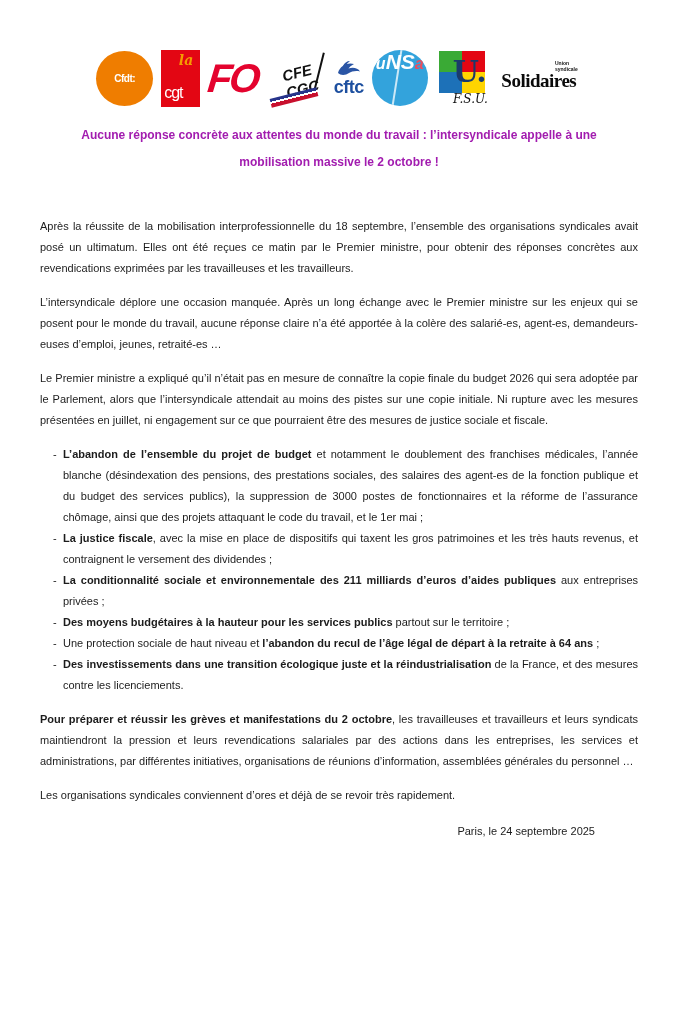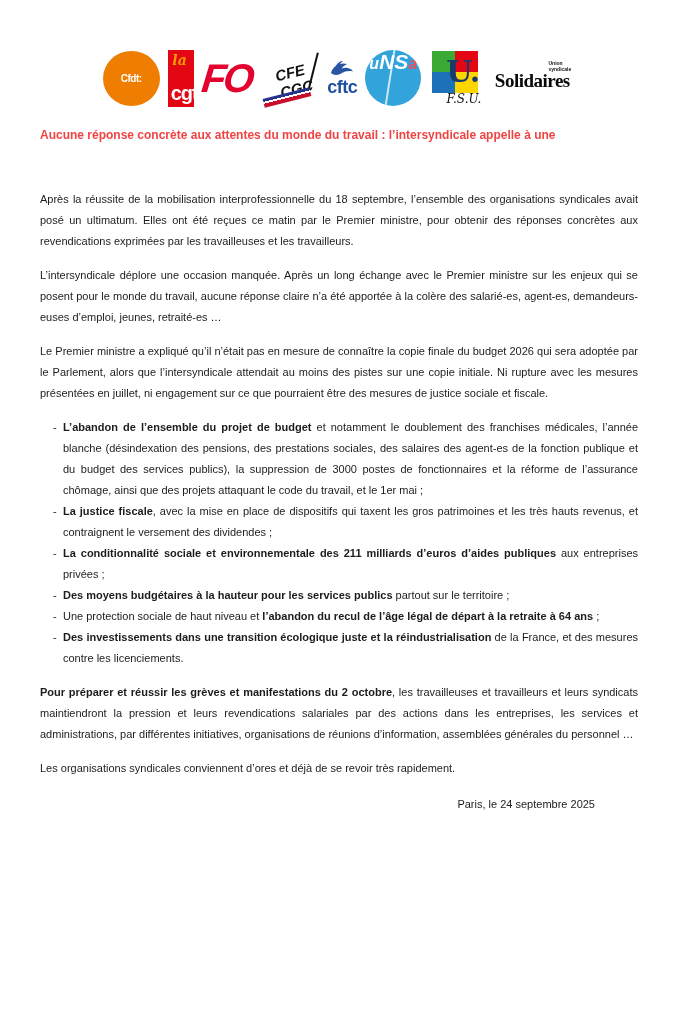--- a/index.html
+++ b/index.html
@@ -15,24 +15,24 @@
     color:var(--ink);
   }
   .page{width:678px;height:1018px;padding:48px 40px 0 40px;background:#fff;}
 
   
   .logos{display:flex;align-items:center;justify-content:center;gap:8px;height:60px;margin-bottom:14px;}
   .logo{flex:0 0 auto;display:flex;flex-direction:column;align-items:center;justify-content:center;}
   .cfdt-badge{width:57px;height:55px;border-radius:50%;background:var(--cfdt-orange);
     display:flex;align-items:center;justify-content:center;}
   .cfdt-badge span{color:#fff;font-weight:900;font-size:10px;letter-spacing:-0.5px;}
-  .cgt-badge{width:26px;height:57px;background:var(--cgt-red);position:relative;}
+  .cgt-badge{width:39px;height:57px;background:var(--cgt-red);position:relative;}
   .cgt-la{position:absolute;top:3px;right:7px;font-family:"DejaVu Serif",serif;font-style:italic;
     font-weight:bold;color:#f59c00;font-size:14px;line-height:14px;}
-  .cgt-word{position:absolute;bottom:4px;left:3px;color:#fff;font-weight:700;font-size:20px;
+  .cgt-word{position:absolute;bottom:4px;left:3px;color:#fff;font-weight:400;font-size:16px;
     letter-spacing:-1px;line-height:20px;}
   .fo-word{color:var(--fo-red);font-weight:900;font-style:italic;font-size:40px;line-height:40px;
     letter-spacing:-3px;transform:skewX(-6deg);}
   .cfecgc{width:60px;height:60px;position:relative;}
   .cfecgc .l1,.cfecgc .l2{font-weight:900;font-style:italic;font-size:15px;line-height:14px;
     color:#111;transform:rotate(-14deg);display:block;}
   .cfecgc .l1{margin:6px 0 0 2px;}
   .cfecgc .l2{margin:2px 0 0 14px;}
   .cfecgc .stripe{position:absolute;left:4px;bottom:6px;width:48px;height:9px;transform:rotate(-14deg);
     background:linear-gradient(to bottom,#27348b 0 35%,#ffffff 35% 55%,#c8102e 55% 100%);}
@@ -58,21 +58,21 @@
   .fsu-sub{font-family:"DejaVu Serif",serif;font-style:italic;font-size:12px;line-height:13px;
     color:#111;align-self:flex-end;}
   .solidaires{width:86px;position:relative;padding-top:10px;}
   .soli-top{position:absolute;top:0;right:4px;font-size:5px;line-height:5.5px;color:#111;
     text-align:left;font-weight:bold;}
   .soli-word{font-family:"Liberation Serif","DejaVu Serif",serif;font-weight:900;font-size:19px;
     line-height:19px;letter-spacing:-0.5px;color:#0a0a0a;}
   .soli-bar{height:3px;background:var(--solidaires-magenta);margin-top:2px;transform:skewX(-30deg);}
 
   
-  .title{font-size:12px;line-height:27px;font-weight:bold;text-align:left;color:#ef4444;margin-top:0;}
+  .title{font-size:12px;line-height:27px;font-weight:bold;text-align:center;color:#a21caf;margin-top:0;}
   .title span{white-space:nowrap;}
   .content{margin-top:40px;}
   .para{font-size:11px;line-height:21px;text-align:justify;margin-top:13px;color:var(--ink);}
   .para:first-child{margin-top:0;}
   .bullets{margin-top:13px;}
   .bullet{display:flex;font-size:11px;line-height:21px;}
   .bullet .dash{flex:0 0 23px;padding-left:13px;}
   .bullet .btext{flex:1;text-align:justify;}
   strong{font-weight:bold;}
   .dateline{font-size:11px;line-height:21px;text-align:right;padding-right:43px;margin-top:15px;}
@@ -136,20 +136,21 @@
     <div class="logo solidaires">
       <span class="soli-top"><span>Union</span><br><span>syndicale</span></span>
       <span class="soli-word">Solidaires</span>
       <span class="soli-bar"></span>
     </div>
 
   </div>
 
   <h1 class="title">
     <span>Aucune réponse concrète aux attentes du monde du travail : l’intersyndicale appelle à une</span><br>
+    <span>mobilisation massive le 2 octobre !</span>
   </h1>
 
   <div class="content">
 
     <p class="para">Après la réussite de la mobilisation interprofessionnelle du 18 septembre, l’ensemble des organisations syndicales avait posé un ultimatum. Elles ont été reçues ce matin par le Premier ministre, pour obtenir des réponses concrètes aux revendications exprimées par les travailleuses et les travailleurs.</p>
 
     <p class="para">L’intersyndicale déplore une occasion manquée. Après un long échange avec le Premier ministre sur les enjeux qui se posent pour le monde du travail, aucune réponse claire n’a été apportée à la colère des salarié-es, agent-es, demandeurs-euses d’emploi, jeunes, retraité-es …</p>
 
     <p class="para">Le Premier ministre a expliqué qu’il n’était pas en mesure de connaître la copie finale du budget 2026 qui sera adoptée par le Parlement, alors que l’intersyndicale attendait au moins des pistes sur une copie initiale. Ni rupture avec les mesures présentées en juillet, ni engagement sur ce que pourraient être des mesures de justice sociale et fiscale.</p>
 

